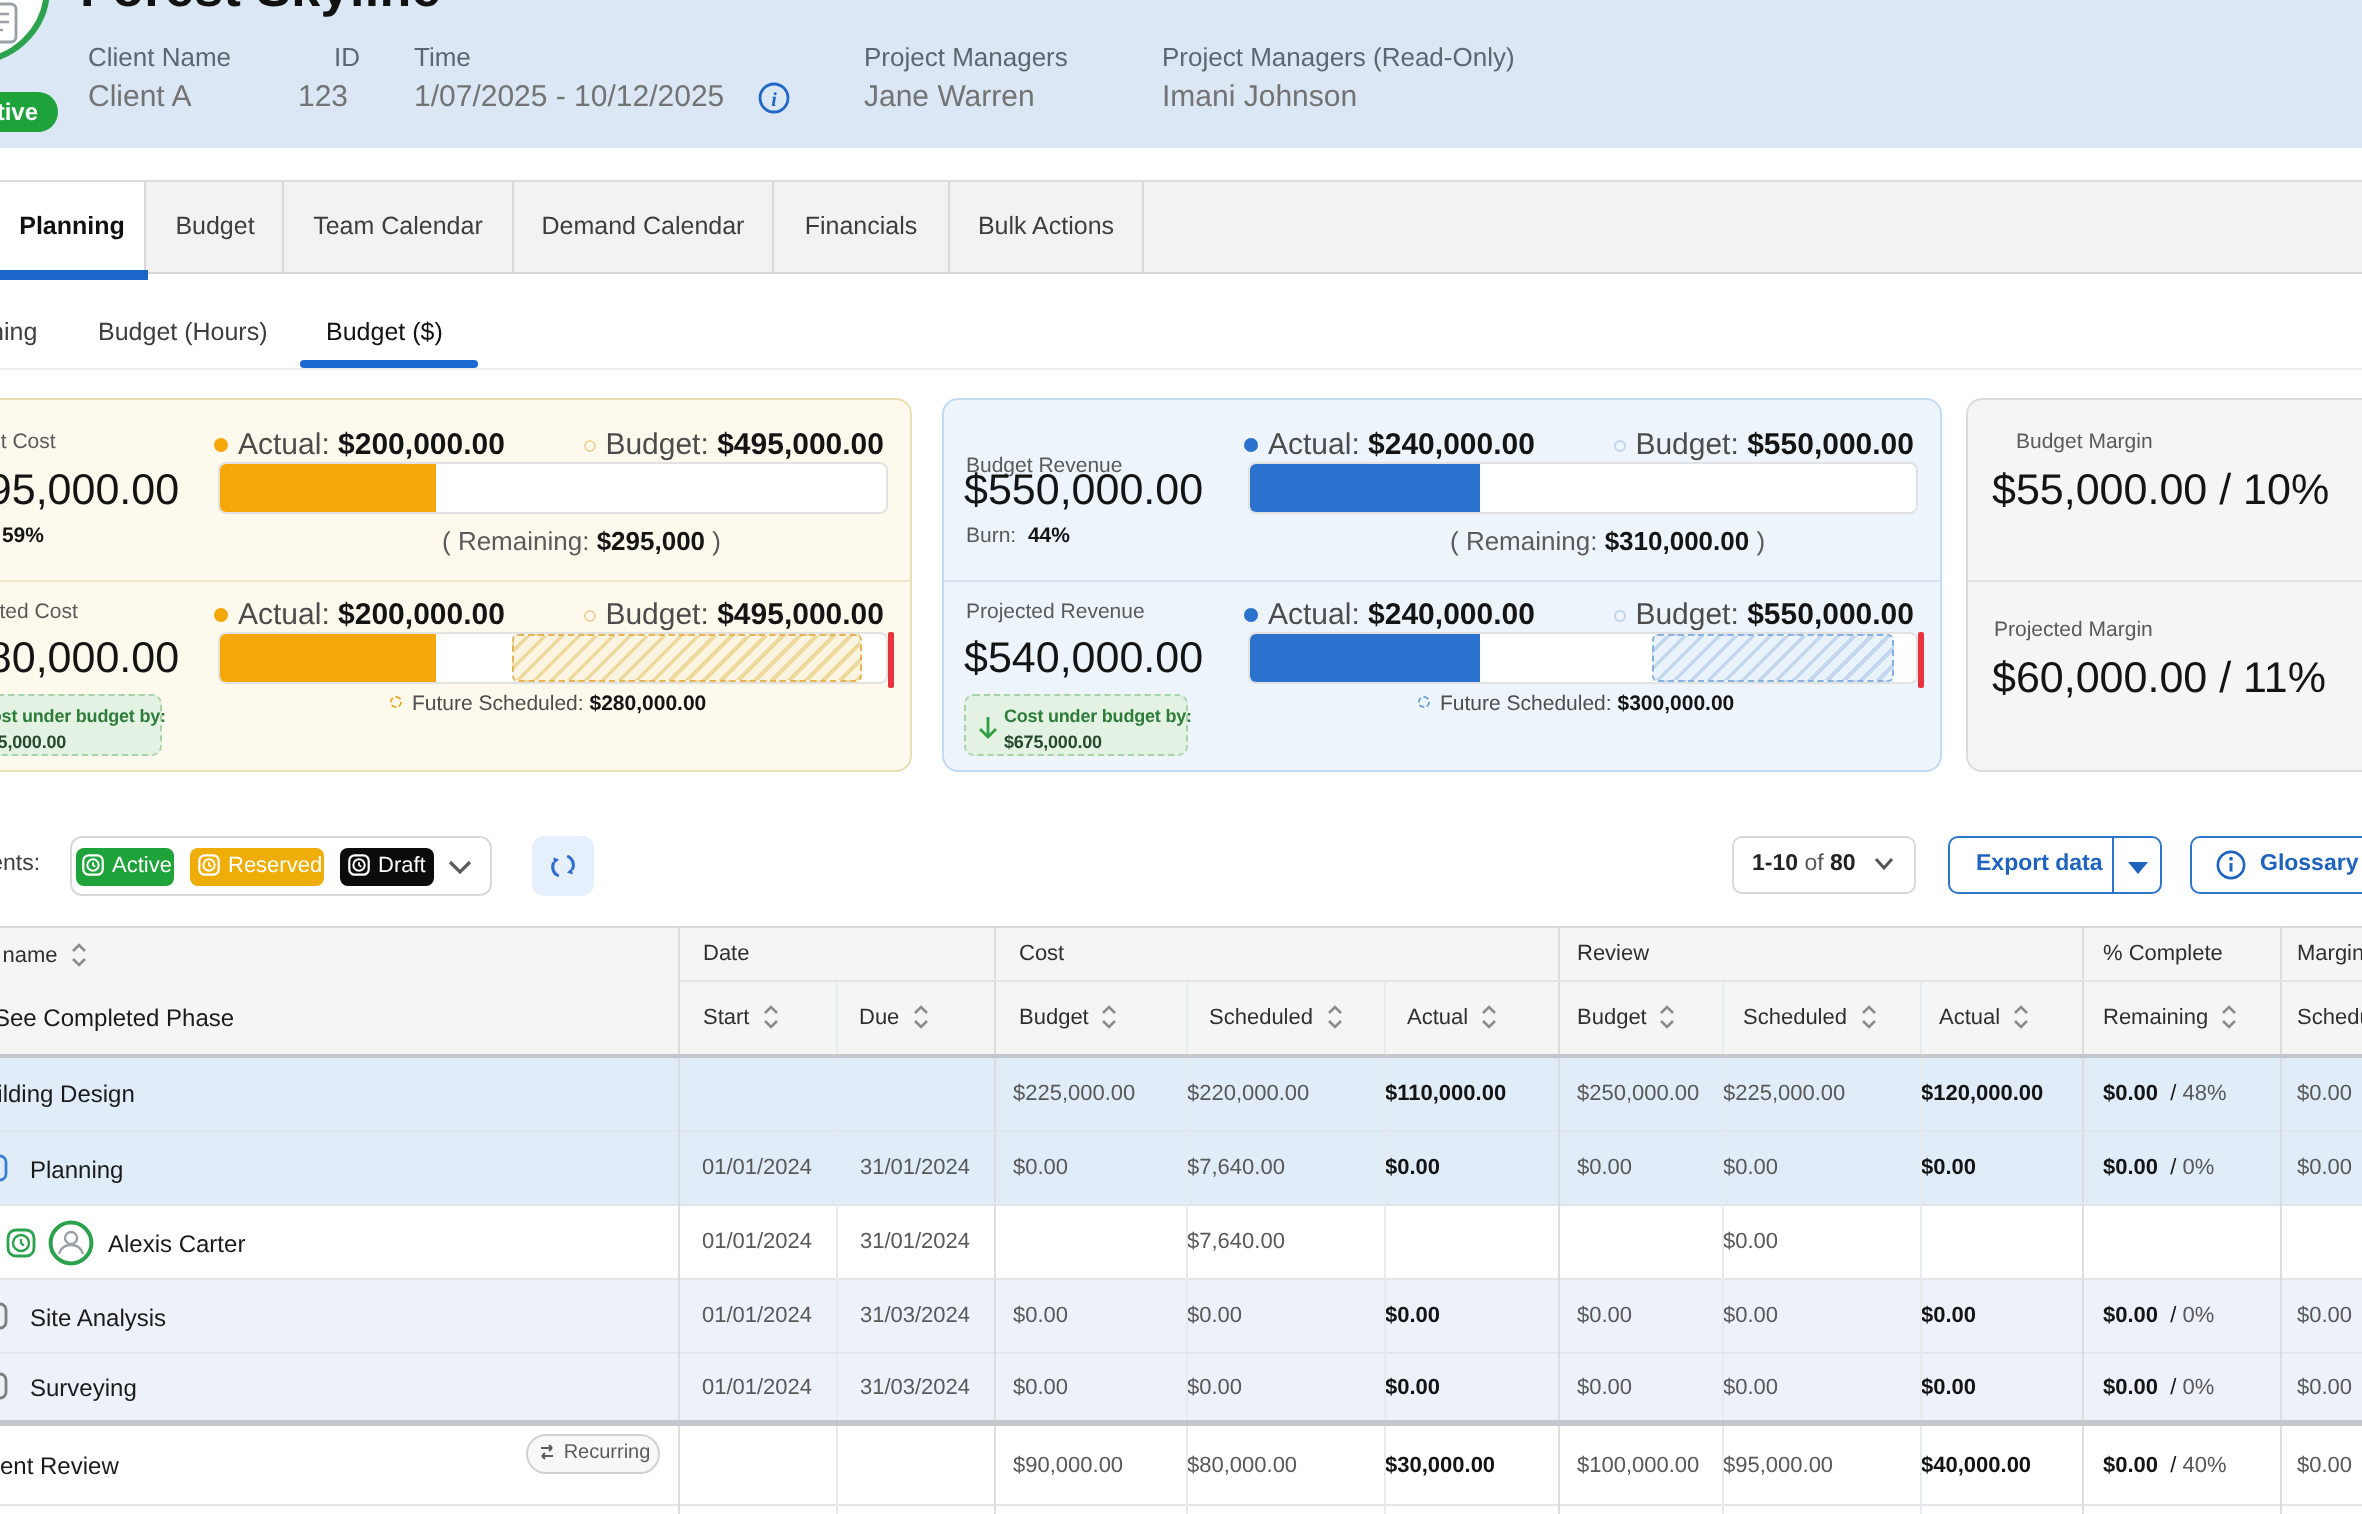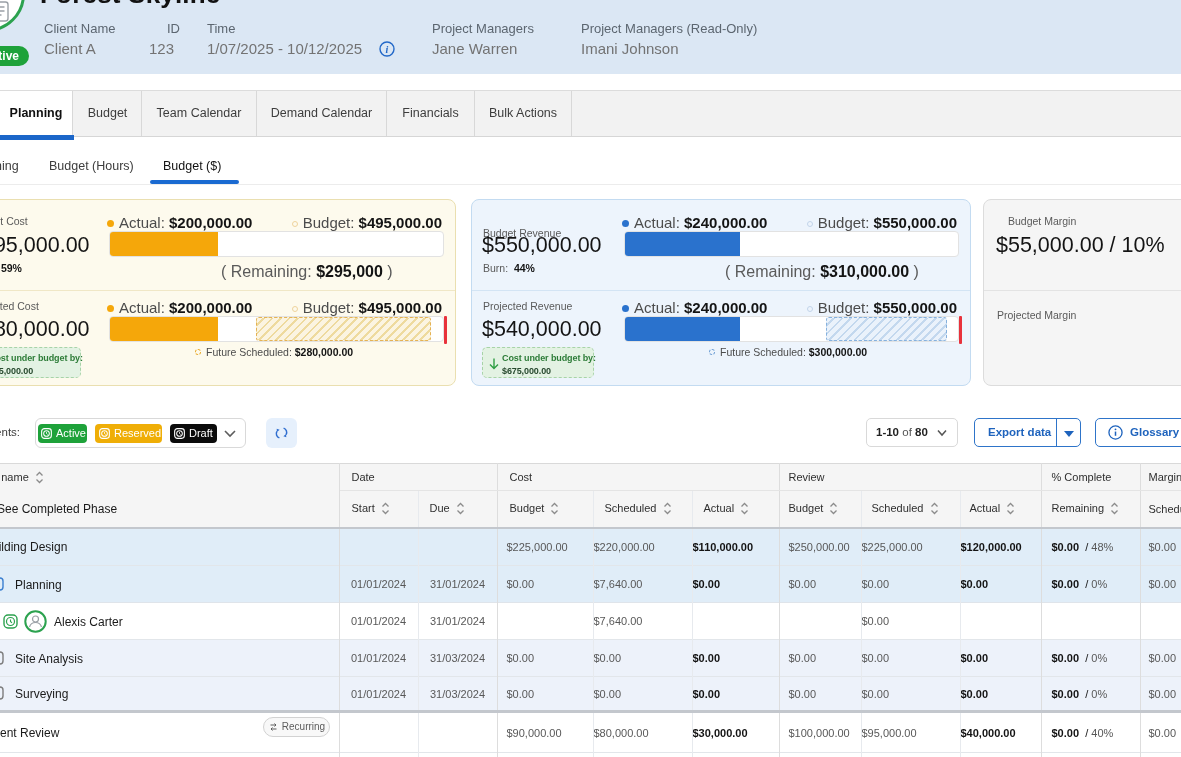--- a/index.html
+++ b/index.html
@@ -33,21 +33,21 @@
 .plabel { position:absolute; font-size:10.5px; color:#5a5a5a; white-space:nowrap; }
 .pnum { position:absolute; font-size:21.5px; color:#141414; white-space:nowrap; }
 .legend { position:absolute; font-size:15px; color:#4c4c4c; white-space:nowrap; }
 .legend b { color:#141414; }
 .dot { display:inline-block; width:7px; height:7px; border-radius:50%; vertical-align:1px; margin-right:5px; }
 .ring { display:inline-block; width:6px; height:6px; border-radius:50%; vertical-align:1px; margin-right:5px; }
 .bar { position:absolute; width:335px; height:26px; border:1px solid #e2e2e2; border-radius:4px; background:#fff; }
 .fill { position:absolute; left:0; top:0; height:24px; border-radius:3px 0 0 3px; }
 .burn { position:absolute; font-size:10.5px; color:#5a5a5a; white-space:nowrap; }
 .burn b { color:#141414; }
-.remain { position:absolute; font-size:16px; color:#5a5a5a; white-space:nowrap; }
+.remain { position:absolute; font-size:13px; color:#5a5a5a; white-space:nowrap; }
 .remain b { color:#141414; }
 .hatch { position:absolute; height:24px; border:1px dashed; border-radius:3px; }
 .redline { position:absolute; width:3px; height:28px; background:#e8323c; border-radius:1px; }
 .fsline { position:absolute; font-size:10.5px; color:#4c4c4c; white-space:nowrap; }
 .fsline b { color:#141414; }
 .gbadge { position:absolute; background:#e3f2e3; border:1px dashed #a7d3a7; border-radius:5px; }
 .gbadge .l1 { position:absolute; font-size:9px; font-weight:bold; color:#2d7c38; white-space:nowrap; letter-spacing:-0.1px; }
 .gbadge .l2 { position:absolute; font-size:9px; font-weight:bold; color:#27492e; white-space:nowrap; letter-spacing:-0.1px; }
 
 
@@ -174,20 +174,21 @@
     <div class="l1" style="left:19px; top:5px;">Cost under budget by:</div>
     <div class="l2" style="left:19px; top:18px;">$675,000.00</div>
   </div>
 </div>
 
 <div class="panel" style="left:983px; width:240px; background:#f5f5f5; border:1px solid #dcdcdc;">
   <div class="half" style="top:0; border-bottom:1px solid #e3e3e3;"></div>
   <div class="plabel" style="left:13px; top:15px;margin-left:11px;">Budget Margin</div>
   <div class="pnum" style="left:12px; top:33px;">$55,000.00 / 10%</div>
   <div class="plabel" style="left:13px; top:109px;">Projected Margin</div>
+  <div class="pnum" style="left:12px; top:127px;">$60,000.00 / 11%</div>
 </div>
 
 <div class="abs" style="left:-49px; top:426px; font-size:11.5px; color:#3d3d3d;">Assignments:</div>
 <div class="fbox"></div>
 <div class="pill" style="left:38px; width:49px; background:#1ea23a; padding-left:3px;"><svg width="11" height="11" viewBox="0 0 12 12" style="vertical-align:-1.5px; margin-right:4px;">
       <rect x="0.7" y="0.7" width="10.6" height="10.6" rx="3" fill="none" stroke="#fff" stroke-width="1.2"></rect>
       <circle cx="6" cy="6" r="3.1" fill="none" stroke="#fff" stroke-width="1.1"></circle>
       <path d="M6 4.5 V6 L7.2 7" fill="none" stroke="#fff" stroke-width="1"></path>
     </svg>Active</div>
 <div class="pill" style="left:95px; width:67px; background:#efae07; padding-left:4px;"><svg width="11" height="11" viewBox="0 0 12 12" style="vertical-align:-1.5px; margin-right:4px;">

